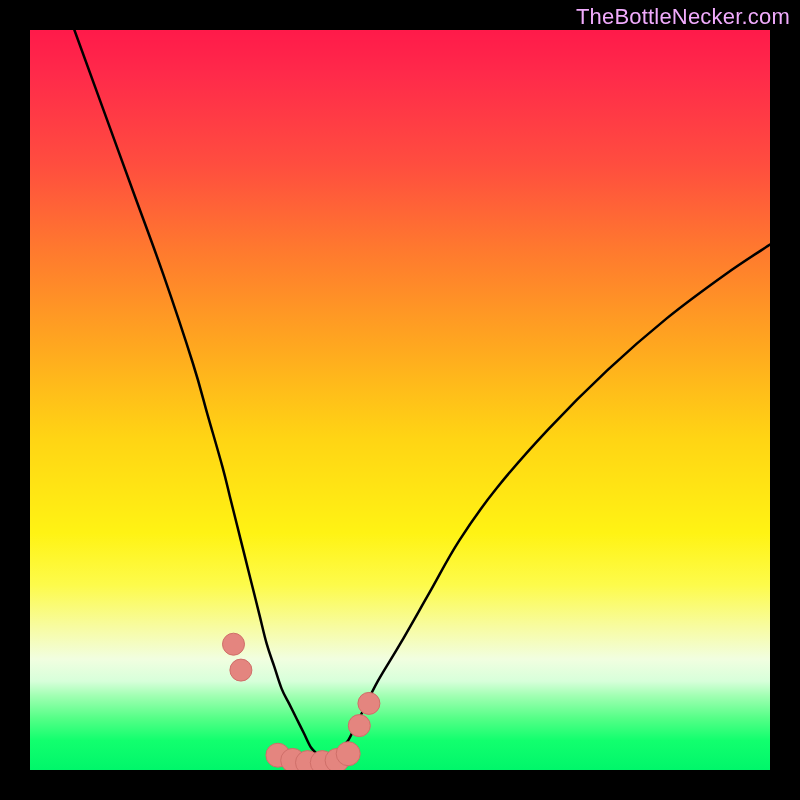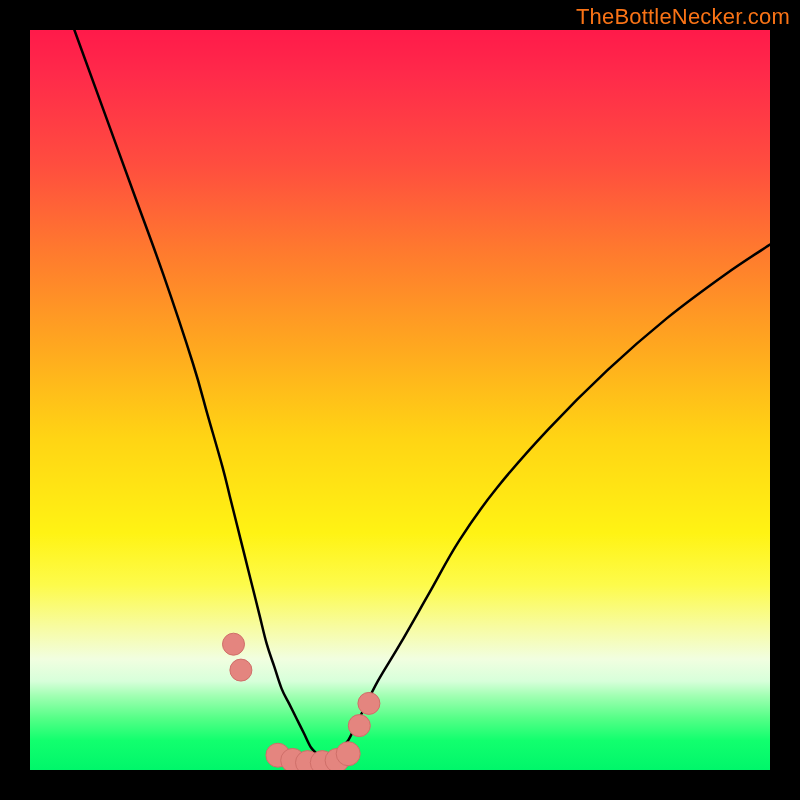--- a/index.html
+++ b/index.html
@@ -55,21 +55,21 @@
     left: 0;
     top: 0;
     width: 740px;
     height: 740px;
     pointer-events: none;
   }
   .watermark {
     position: absolute;
     top: 4px;
     right: 10px;
-    color: #f97316;
+    color: #f0abfc;
     font-size: 22px;
     font-weight: 500;
     letter-spacing: 0.2px;
     user-select: none;
   }
 </style>
 </head>
 <body>
 
 <div class="frame">

